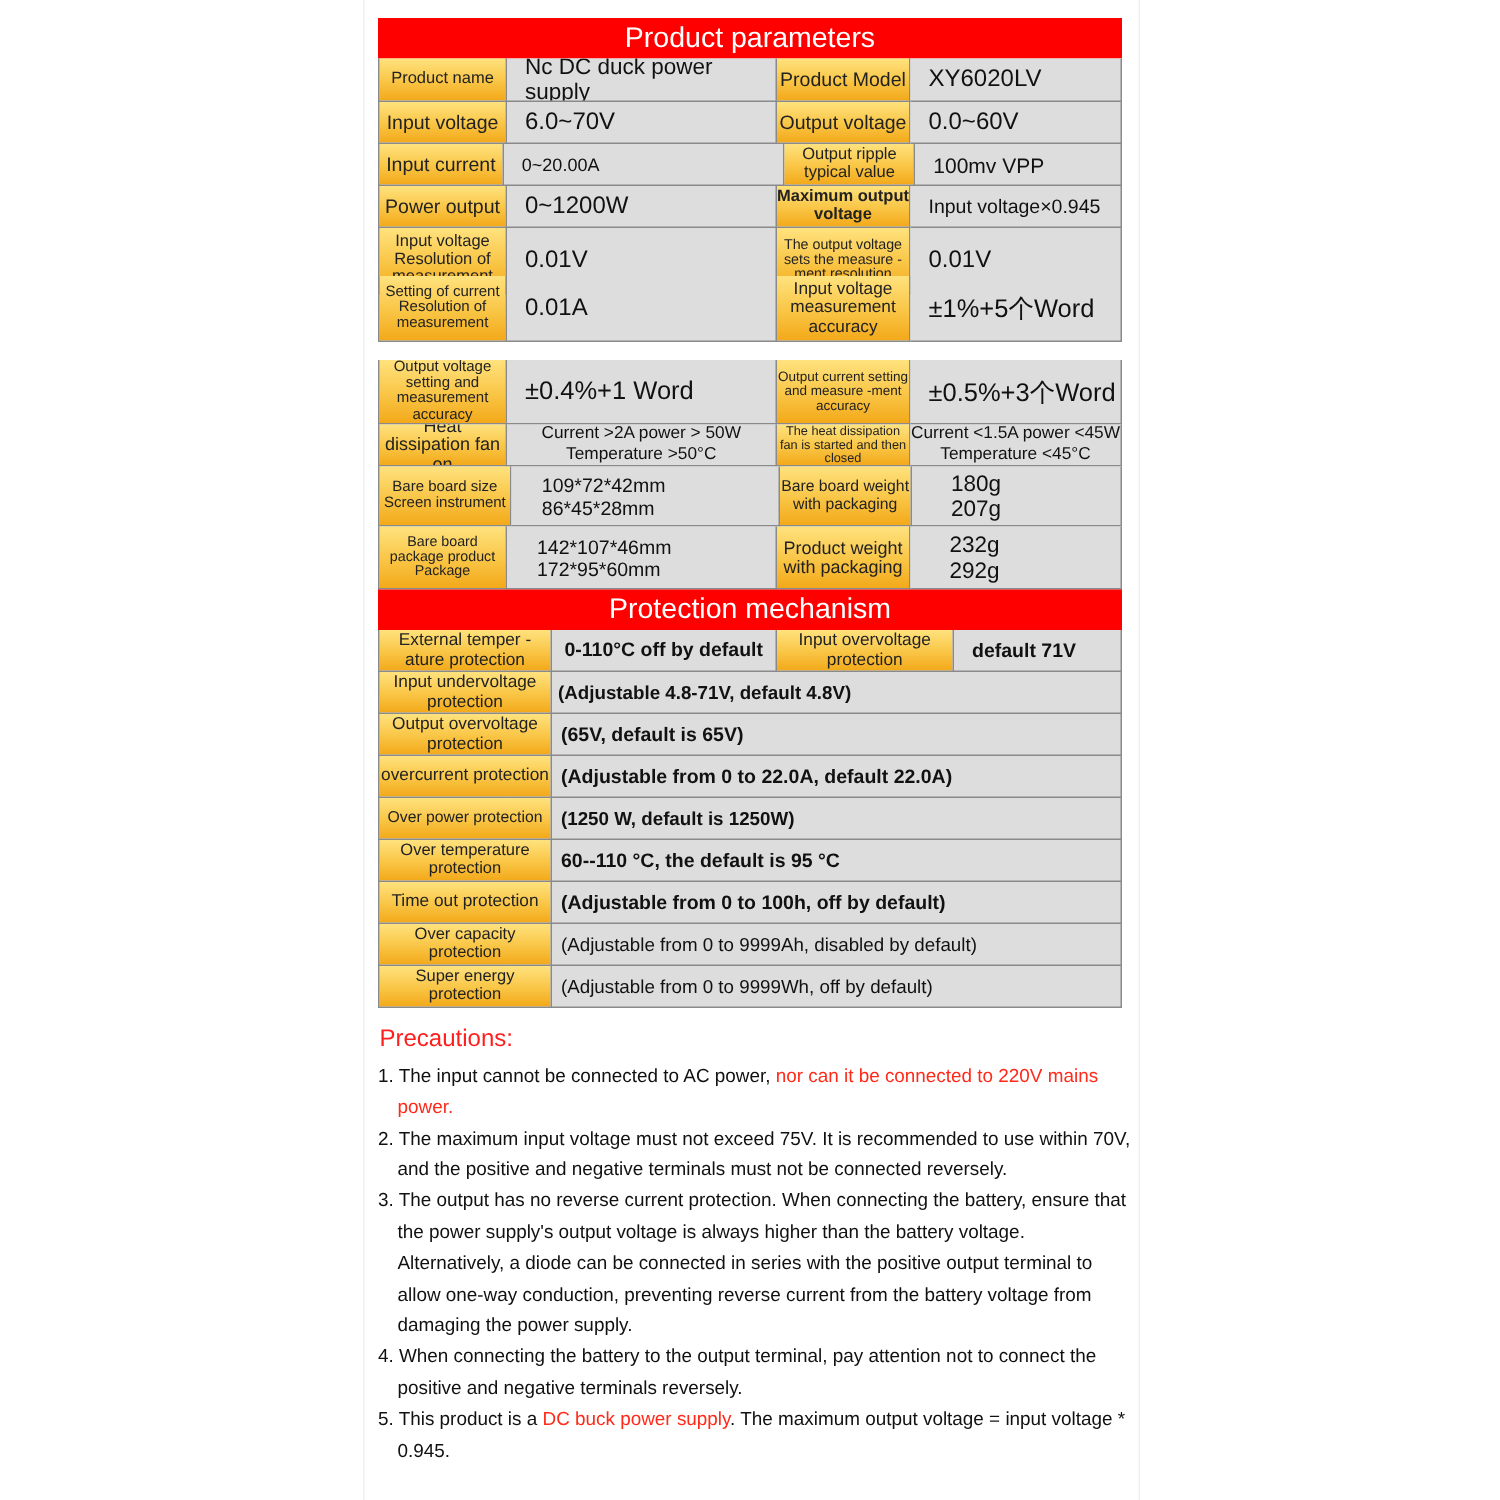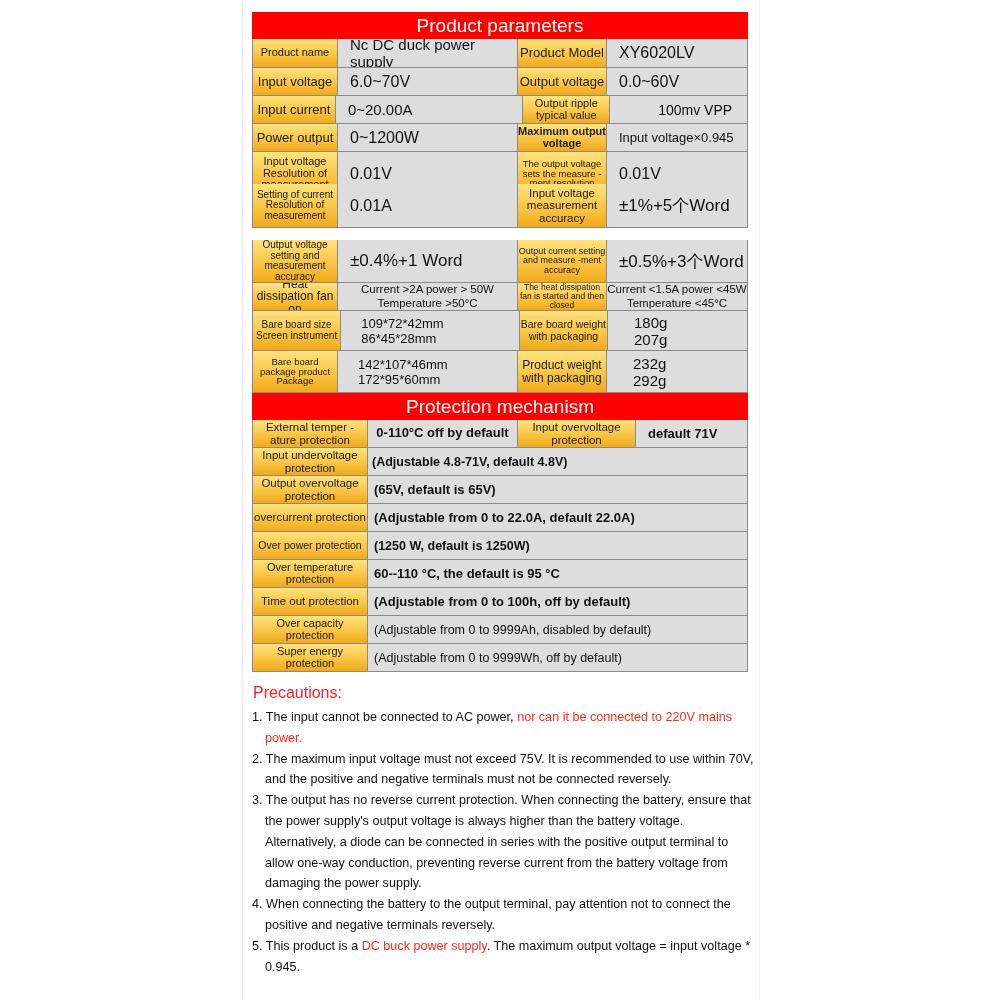--- a/index.html
+++ b/index.html
@@ -54,28 +54,28 @@
         <span style="white-space: pre-line;">Output voltage</span>
       </div>
       <div class="cell val" style="width: 141px; font-size: 16px;">
         <span style="white-space: pre-line;">0.0~60V</span>
       </div>
     </div>
     <div class="row" style="top: 96px; height: 28px;">
       <div class="cell lab" style="width: 86px; font-size: 13px;">
         <span style="white-space: pre-line;">Input current</span>
       </div>
-      <div class="cell val" style="width: 192px; font-size: 15px;">
+      <div class="cell val" style="width: 192px; font-size: 12px;">
         <span style="white-space: pre-line;">0~20.00A</span>
       </div>
       <div class="cell lab" style="width: 89px; font-size: 11px;">
         <span style="white-space: pre-line;">Output ripple typical value</span>
       </div>
       <div class="cell val" style="width: 141px; font-size: 14px;">
-        <span style="white-space: pre-line; margin-left: 36px;">100mv  VPP</span>
+        <span style="white-space: pre-line;">100mv  VPP</span>
       </div>
     </div>
     <div class="row" style="top: 124px; height: 28px;">
       <div class="cell lab" style="width: 86px; font-size: 13px;">
         <span style="white-space: pre-line;">Power output</span>
       </div>
       <div class="cell val" style="width: 180px; font-size: 16px;">
         <span style="white-space: pre-line;">0~1200W</span>
       </div>
       <div class="cell lab" style="width: 89px; font-size: 11px; font-weight: bold;">

